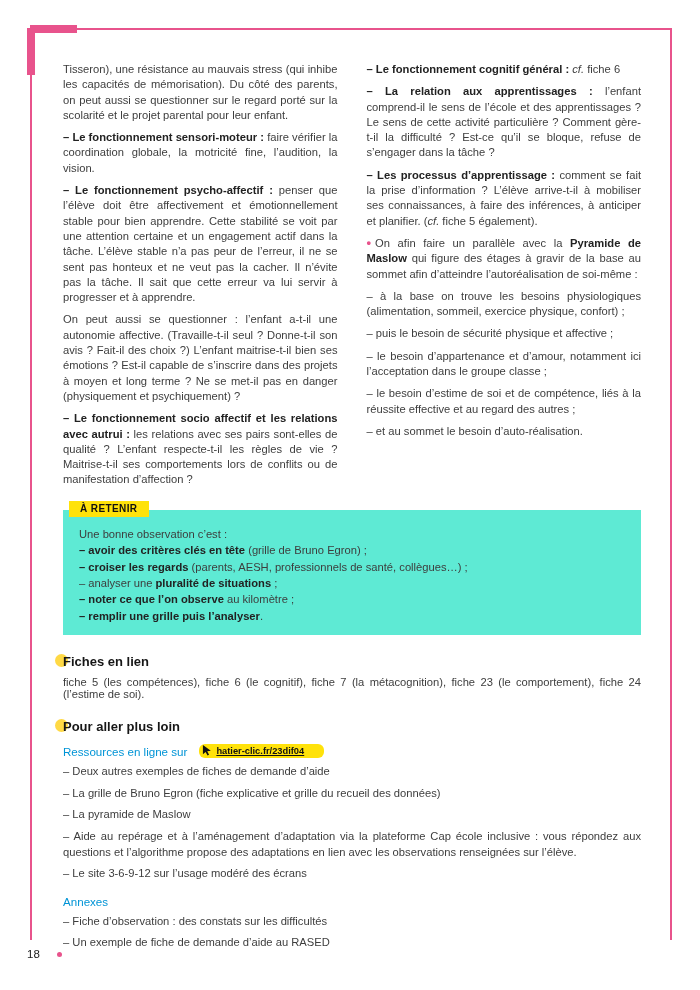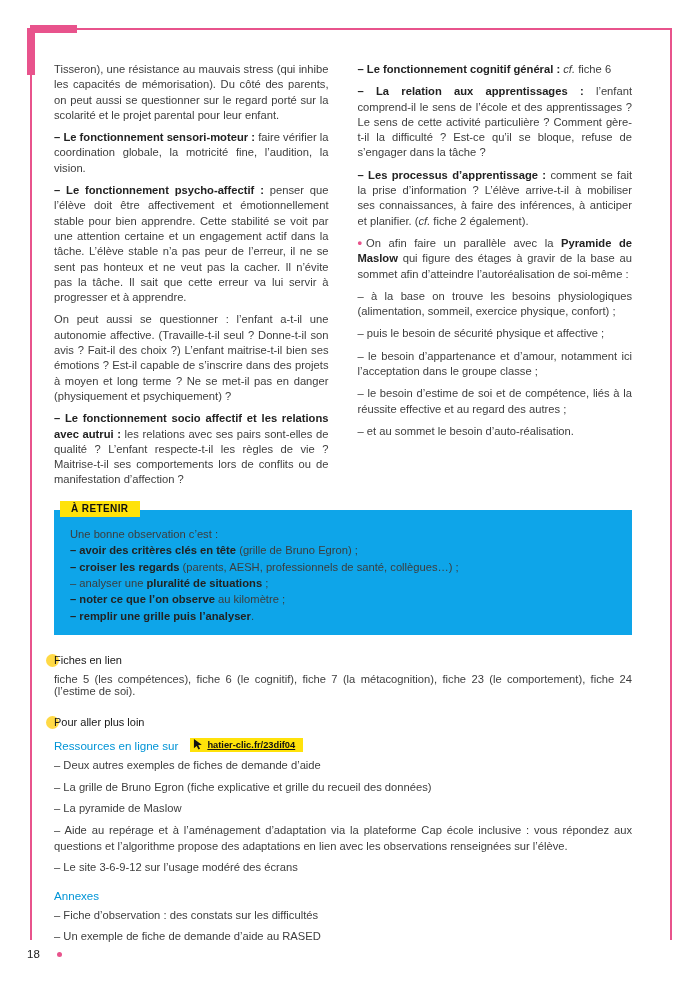--- a/index.html
+++ b/index.html
@@ -11,49 +11,49 @@
     position:relative;
     overflow:hidden;
   }
   .frame-line { position:absolute; background:#e8538c; }
   #frame-top   { left:30px;  top:28px; width:642px; height:2px; }
   #frame-left  { left:30px;  top:28px; width:2px;  height:912px; }
   #frame-right { left:670px; top:28px; width:2px;  height:912px; }
   #corner-h    { left:30px;  top:25px; width:47px; height:8px; }
   #corner-v    { left:27px;  top:28px; width:8px;  height:47px; }
 
-  .content { position:absolute; left:54px; top:62px; width:578px; }
+  .content { position:absolute; left:63px; top:62px; width:578px; }
 
   .columns { display:flex; gap:29px; }
   .col { flex:1; min-width:0; }
 
   .para { font-size:11.2px; line-height:15.3px; text-align:justify; margin-bottom:7px; }
   .para strong { color:#222222; }
   .para em { font-style:italic; }
   .pink-bullet { color:#e8538c; font-size:13px; font-weight:bold; margin-right:4px; line-height:1; }
 
-  .retenir-box { position:relative; background:#0ea5e9; margin-top:15px; padding:16px 18px 11px 16px; }
+  .retenir-box { position:relative; background:#5eead4; margin-top:15px; padding:16px 18px 11px 16px; }
   .retenir-label {
     position:absolute; top:-9px; left:6px;
     background:#ffe20a; color:#111111;
     font-weight:bold; font-size:10px; letter-spacing:0.4px;
     padding:2px 11px 3px;
   }
   .retenir-intro, .ritem { font-size:11.2px; line-height:16.4px; color:#3d3d3d; }
   .ritem strong { color:#222222; }
 
-  .section-heading { position:relative; font-size:11px; font-weight:normal; color:#161616; margin-top:19px; }
+  .section-heading { position:relative; font-size:13px; font-weight:bold; color:#161616; margin-top:19px; }
   .section-heading .hd-text { position:relative; z-index:1; }
   .ydot { position:absolute; left:-8px; top:0px; width:13px; height:13px; border-radius:50%; background:#ffd945; z-index:0; }
 
   .fiches-text { font-size:11.2px; line-height:12px; margin-top:7px; text-align:justify; }
 
   .ressources-line { margin-top:10px; font-size:11.6px; display:flex; align-items:flex-end; gap:12px; }
   .blue { color:#0094d6; }
-  .link-chip { display:inline-flex; align-items:center; gap:3px; background:#ffe20a; padding:1px 8px 2px 3px; cursor:pointer; }
+  .link-chip { display:inline-flex; align-items:center; gap:3px; background:#ffe20a; padding:1px 20px 2px 3px; cursor:pointer;border-radius:6px; }
   .link-text { font-size:9.3px; font-weight:bold; color:#111111; text-decoration:underline; font-family:"Liberation Sans", sans-serif; }
   .cursor-icon svg { display:block; }
 
   .pitem { font-size:11.2px; line-height:15.6px; margin-top:6px; text-align:justify; }
   .annexes-label { margin-top:13px; font-size:11.6px; }
 
   .footer { position:absolute; left:27px; top:948px; font-size:11.5px; color:#222222; display:flex; align-items:center; gap:17px; }
   .footer-dot { width:5px; height:5px; border-radius:50%; background:#e8538c; }
 </style>
 </head>
@@ -73,21 +73,21 @@
       <div class="col">
         <p class="para"><span>Tisseron), une résistance au mauvais stress (qui inhibe les capacités de mémorisation). Du côté des parents, on peut aussi se questionner sur le regard porté sur la scolarité et le projet parental pour leur enfant.</span></p>
         <p class="para"><strong>– Le fonctionnement sensori-moteur :</strong><span> faire vérifier la coordination globale, la motricité fine, l’audition, la vision.</span></p>
         <p class="para"><strong>– Le fonctionnement psycho-affectif :</strong><span> penser que l’élève doit être affectivement et émotionnellement stable pour bien apprendre. Cette stabilité se voit par une attention certaine et un engagement actif dans la tâche. L’élève stable n’a pas peur de l’erreur, il ne se sent pas honteux et ne veut pas la cacher. Il n’évite pas la tâche. Il sait que cette erreur va lui servir à progresser et à apprendre.</span></p>
         <p class="para"><span>On peut aussi se questionner : l’enfant a-t-il une autonomie affective. (Travaille-t-il seul ? Donne-t-il son avis ? Fait-il des choix ?) L’enfant maitrise-t-il bien ses émotions ? Est-il capable de s’inscrire dans des projets à moyen et long terme ? Ne se met-il pas en danger (physiquement et psychiquement) ?</span></p>
         <p class="para"><strong>– Le fonctionnement socio affectif et les relations avec autrui :</strong><span> les relations avec ses pairs sont-elles de qualité ? L’enfant respecte-t-il les règles de vie ? Maitrise-t-il ses comportements lors de conflits ou de manifestation d’affection ?</span></p>
       </div>
       <div class="col">
         <p class="para"><strong>– Le fonctionnement cognitif général : </strong><em>cf.</em><span> fiche 6</span></p>
         <p class="para"><strong>– La relation aux apprentissages :</strong><span> l’enfant comprend-il le sens de l’école et des apprentissages ? Le sens de cette activité particulière ? Comment gère-t-il la difficulté ? Est-ce qu’il se bloque, refuse de s’engager dans la tâche ?</span></p>
-        <p class="para"><strong>– Les processus d’apprentissage :</strong><span> comment se fait la prise d’information ? L’élève arrive-t-il à mobiliser ses connaissances, à faire des inférences, à anticiper et planifier. (</span><em>cf.</em><span> fiche 2 également).</span></p>
+        <p class="para"><strong>– Les processus d’apprentissage :</strong><span> comment se fait la prise d’information ? L’élève arrive-t-il à mobiliser ses connaissances, à faire des inférences, à anticiper et planifier. (</span><em>cf.</em><span> fiche 5 également).</span></p>
         <p class="para"><span class="pink-bullet">•</span><span>On afin faire un parallèle avec la </span><strong>Pyramide de Maslow</strong><span> qui figure des étages à gravir de la base au sommet afin d’atteindre l’autoréalisation de soi-même :</span></p>
         <p class="para"><span>– à la base on trouve les besoins physiologiques (alimentation, sommeil, exercice physique, confort) ;</span></p>
         <p class="para"><span>– puis le besoin de sécurité physique et affective ;</span></p>
         <p class="para"><span>– le besoin d’appartenance et d’amour, notamment ici l’acceptation dans le groupe classe ;</span></p>
         <p class="para"><span>– le besoin d’estime de soi et de compétence, liés à la réussite effective et au regard des autres ;</span></p>
         <p class="para"><span>– et au sommet le besoin d’auto-réalisation.</span></p>
       </div>
     </div>
 
     <div class="retenir-box">

